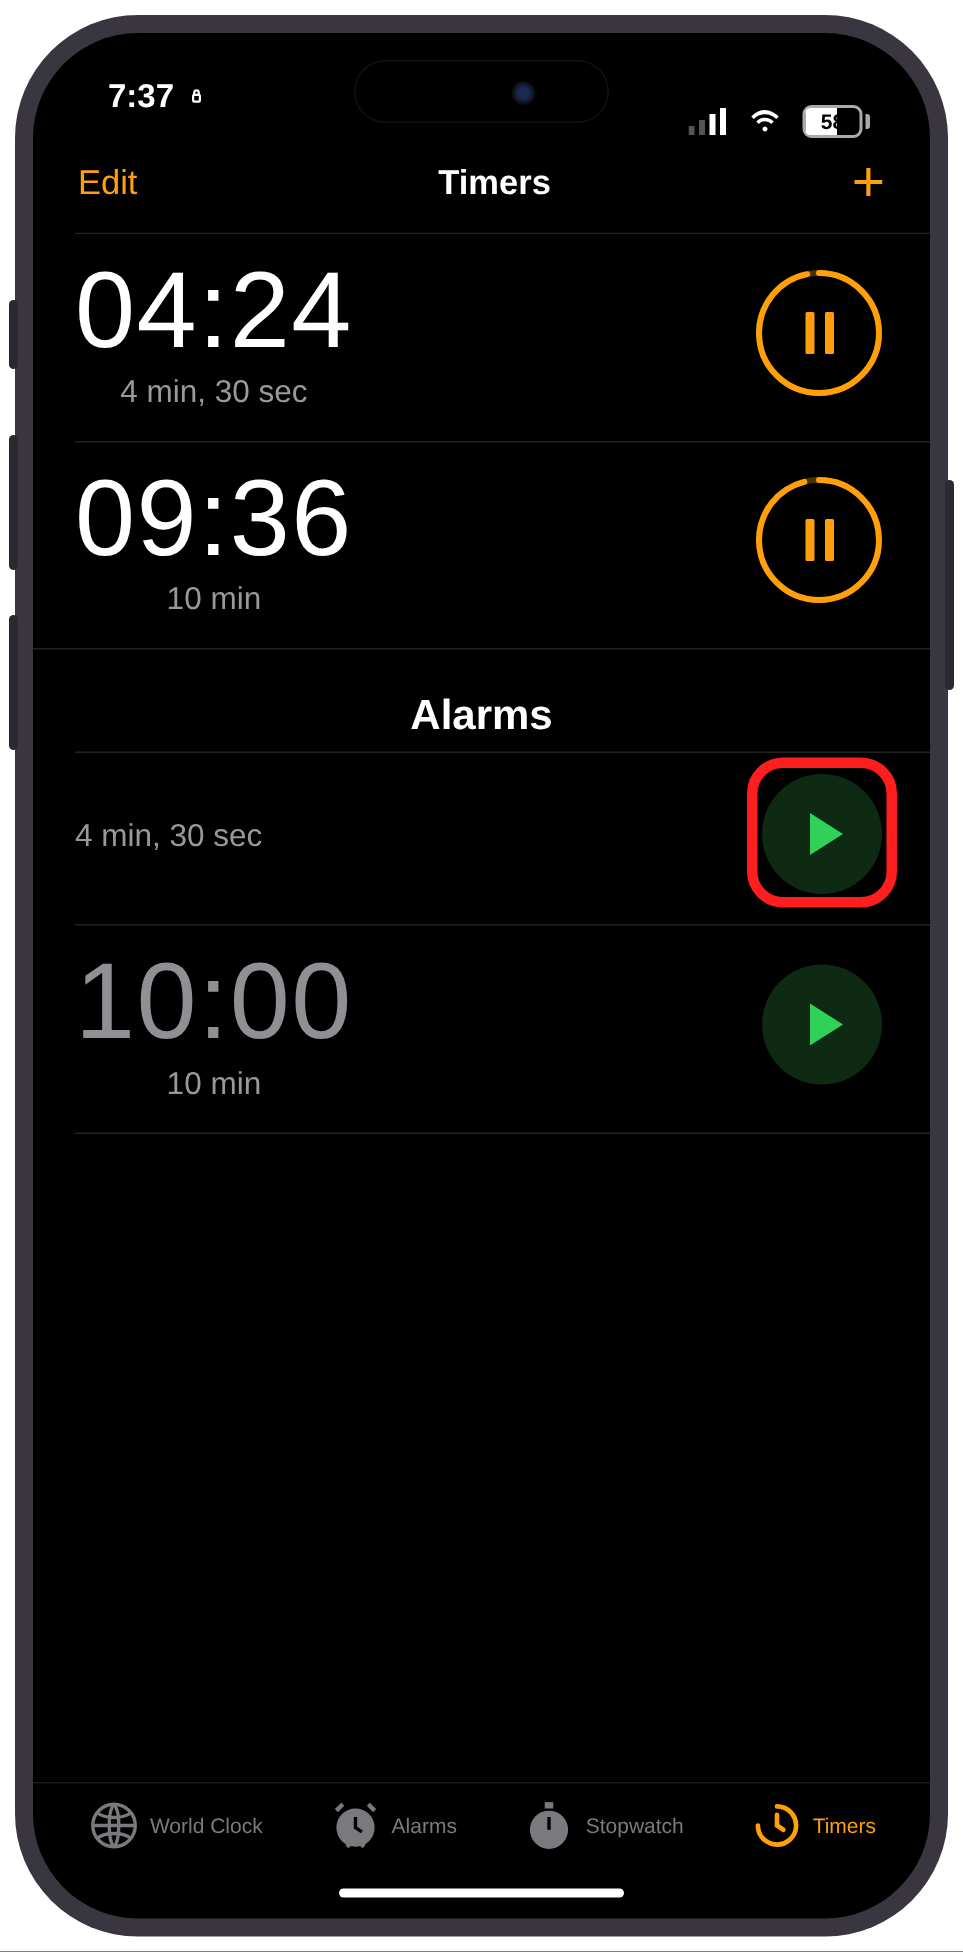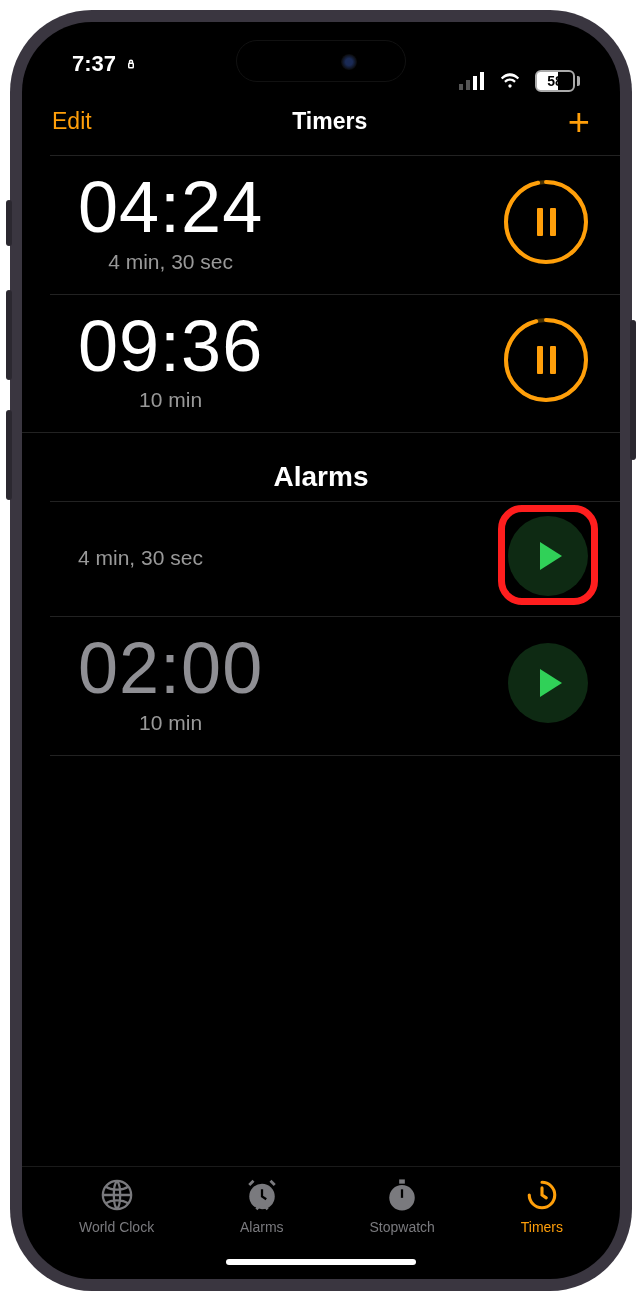--- a/index.html
+++ b/index.html
@@ -103,21 +103,21 @@
   .nav-add { color: #ff9f0a; font-size: 38px; font-weight: 300; line-height: 22px; }
 
   .content { flex: 1; overflow-y: auto; }
   .divider { height: 1px; background: #222; margin-left: 28px; }
   .row {
     display: flex;
     align-items: center;
     justify-content: space-between;
     padding: 14px 32px 20px 28px;
   }
-  .row-text { display:flex; flex-direction:column;margin-left:28px; }
+  .row-text { display:flex; flex-direction:column; }
   .time-big { font-size: 72px; font-weight: 300; color: #fff; letter-spacing: 1px; line-height:1.05;}
   .time-dim { color: #8f8f94; }
   .sub { font-size: 21px; color: #999; margin-top: 4px; }
 
   .pause-btn {
     width: 84px; height: 84px;
     position: relative;
     display:flex;align-items:center;justify-content:center;
   }
   .pause-ring-bg {
@@ -159,21 +159,21 @@
     padding: 28px 28px 8px;
   }
 
   .tab-bar {
     display:flex;
     justify-content: space-around;
     padding: 10px 14px 10px;
     border-top:1px solid #1a1a1a;
   }
   .tab {
-    display:flex;flex-direction:column;align-items:center;gap:6px;
+    display:flex;flex-direction:row;align-items:center;gap:6px;
     color:#7a7a7e;
     font-size:14px;
   }
   .tab.active { color:#ff9f0a; }
   .tab-ico { width:36px;height:36px; display:flex;align-items:center;justify-content:center;}
 
   .home-ind {
     height: 34px;
     display:flex;align-items:center;justify-content:center;
   }
@@ -273,21 +273,21 @@
         </div>
         <div class="play-btn">
           <div class="highlight"></div>
           <div class="play-tri"></div>
         </div>
       </div>
       <div class="divider"></div>
 
       <div class="row">
         <div class="row-text">
-          <div class="time-big time-dim">02:00</div>
+          <div class="time-big time-dim">10:00</div>
           <div class="sub">10 min</div>
         </div>
         <div class="play-btn">
           <div class="play-tri"></div>
         </div>
       </div>
       <div class="divider"></div>
     </div>
 
     <div class="tab-bar">

